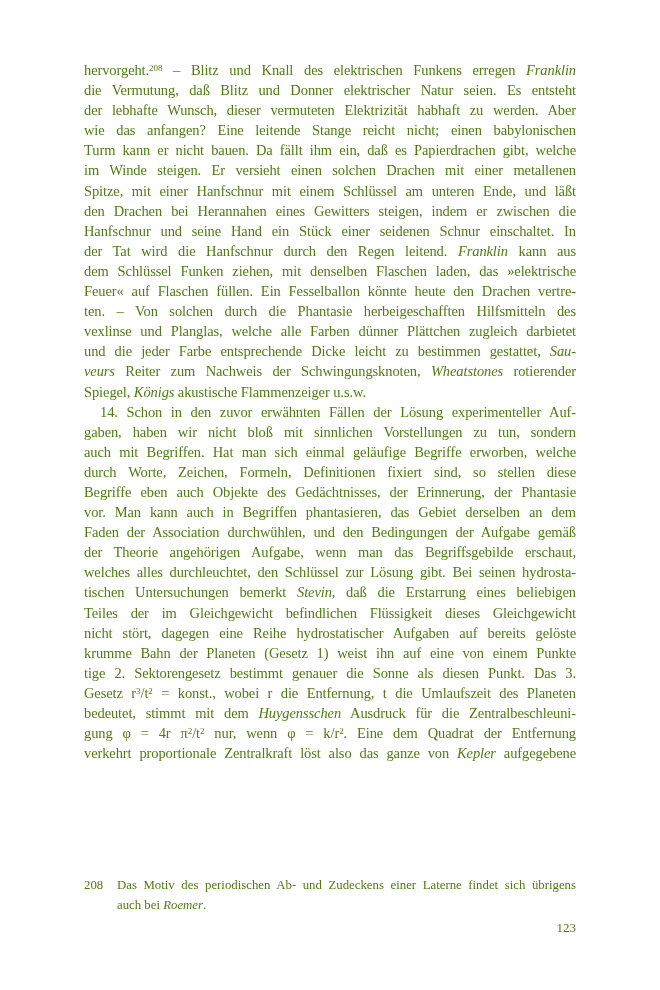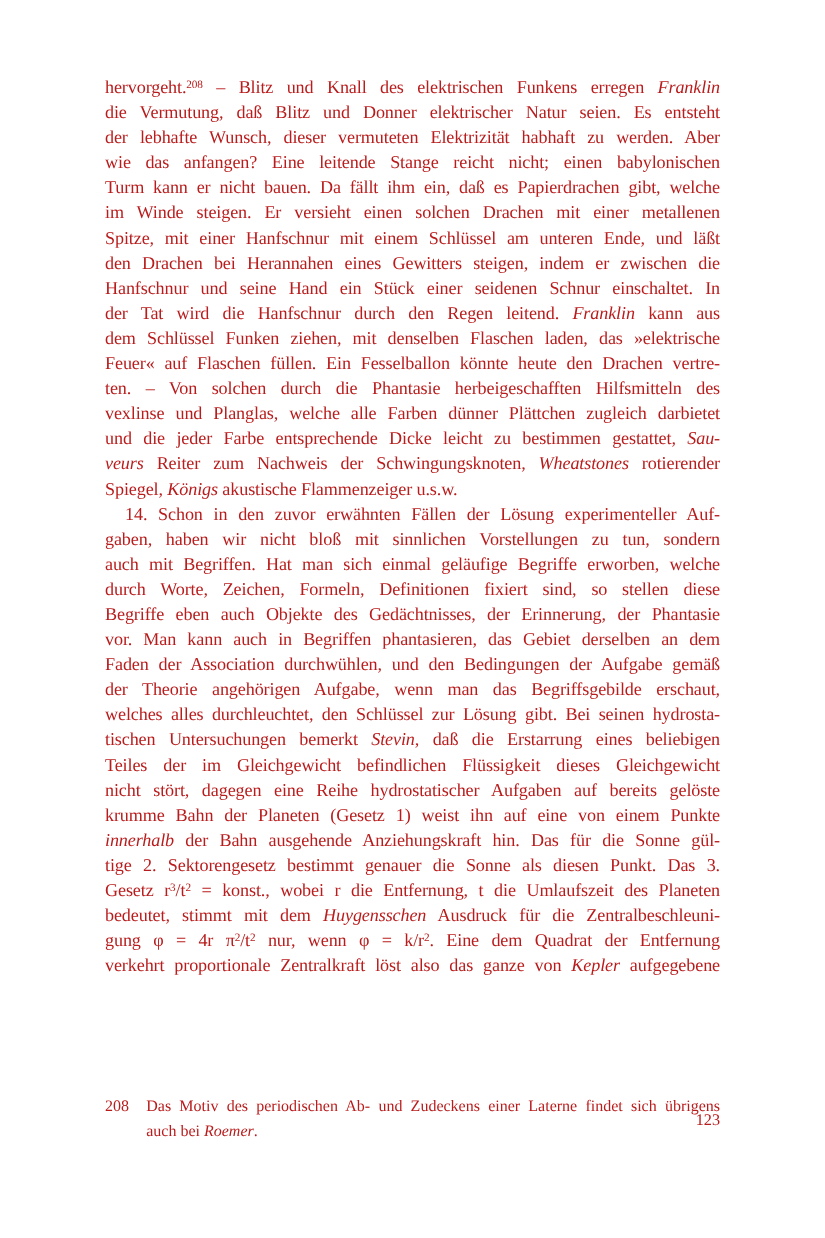--- a/index.html
+++ b/index.html
@@ -5,21 +5,21 @@
   html, body { margin: 0; padding: 0; }
   body {
     width: 660px; height: 990px;
     background: #ffffff;
     font-family: "Liberation Serif", serif;
   }
   .page {
     position: relative;
     width: 660px; height: 990px;
     background: #ffffff;
-    color: #b91c1c;
+    color: #4d7c0f;
     overflow: hidden;
   }
   .text-block {
     position: absolute;
     left: 84px; top: 60px;
     width: 492px;
     font-size: 14.5px;
     line-height: 20.1px;
     letter-spacing: -0.1px;
   }
@@ -41,21 +41,21 @@
     left: 84px; top: 876px;
     width: 492px;
     font-size: 12.8px;
     line-height: 19.5px;
     display: flex;
   }
   .fn-num { width: 33px; flex: none; }
   .fn-text { flex: 1; }
   .page-number {
     position: absolute;
-    left: 84px; top: 888px;
+    left: 84px; top: 920px;
     width: 492px;
     text-align: right;
     font-size: 13px;
   }
 </style>
 </head>
 <body>
 
 <div class="page">
   <div class="text-block">
@@ -85,21 +85,20 @@
         <div class="line"><span>durch Worte, Zeichen, Formeln, Definitionen fixiert sind, so stellen diese</span></div>
         <div class="line"><span>Begriffe eben auch Objekte des Gedächtnisses, der Erinnerung, der Phantasie</span></div>
         <div class="line"><span>vor. Man kann auch in Begriffen phantasieren, das Gebiet derselben an dem</span></div>
         <div class="line"><span>Faden der Association durchwühlen, und den Bedingungen der Aufgabe gemäß</span></div>
         <div class="line"><span>der Theorie angehörigen Aufgabe, wenn man das Begriffsgebilde erschaut,</span></div>
         <div class="line"><span>welches alles durchleuchtet, den Schlüssel zur Lösung gibt. Bei seinen hydrosta-</span></div>
         <div class="line"><span>tischen Untersuchungen bemerkt </span><span class="it">Stevin</span><span>, daß die Erstarrung eines beliebigen</span></div>
         <div class="line"><span>Teiles der im Gleichgewicht befindlichen Flüssigkeit dieses Gleichgewicht</span></div>
         <div class="line"><span>nicht stört, dagegen eine Reihe hydrostatischer Aufgaben auf bereits gelöste</span></div>
         <div class="line"><span>krumme Bahn der Planeten (Gesetz 1) weist ihn auf eine von einem Punkte</span></div>
-        <div class="line"><span class="it">innerhalb</span><span> der Bahn ausgehende Anziehungskraft hin. Das für die Sonne gül-</span></div>
         <div class="line"><span>tige 2. Sektorengesetz bestimmt genauer die Sonne als diesen Punkt. Das 3.</span></div>
         <div class="line"><span>Gesetz r</span><span class="sup">3</span><span>/t</span><span class="sup">2</span><span> = konst., wobei r die Entfernung, t die Umlaufszeit des Planeten</span></div>
         <div class="line"><span>bedeutet, stimmt mit dem </span><span class="it">Huygensschen</span><span> Ausdruck für die Zentralbeschleuni-</span></div>
         <div class="line"><span>gung φ = 4r π</span><span class="sup">2</span><span>/t</span><span class="sup">2</span><span> nur, wenn φ = k/r</span><span class="sup">2</span><span>. Eine dem Quadrat der Entfernung</span></div>
         <div class="line"><span>verkehrt proportionale Zentralkraft löst also das ganze von </span><span class="it">Kepler</span><span> aufgegebene</span></div>
       </div>
     </div>
   <div class="footnote">
     <div class="fn-num">208</div>
     <div class="fn-text">

